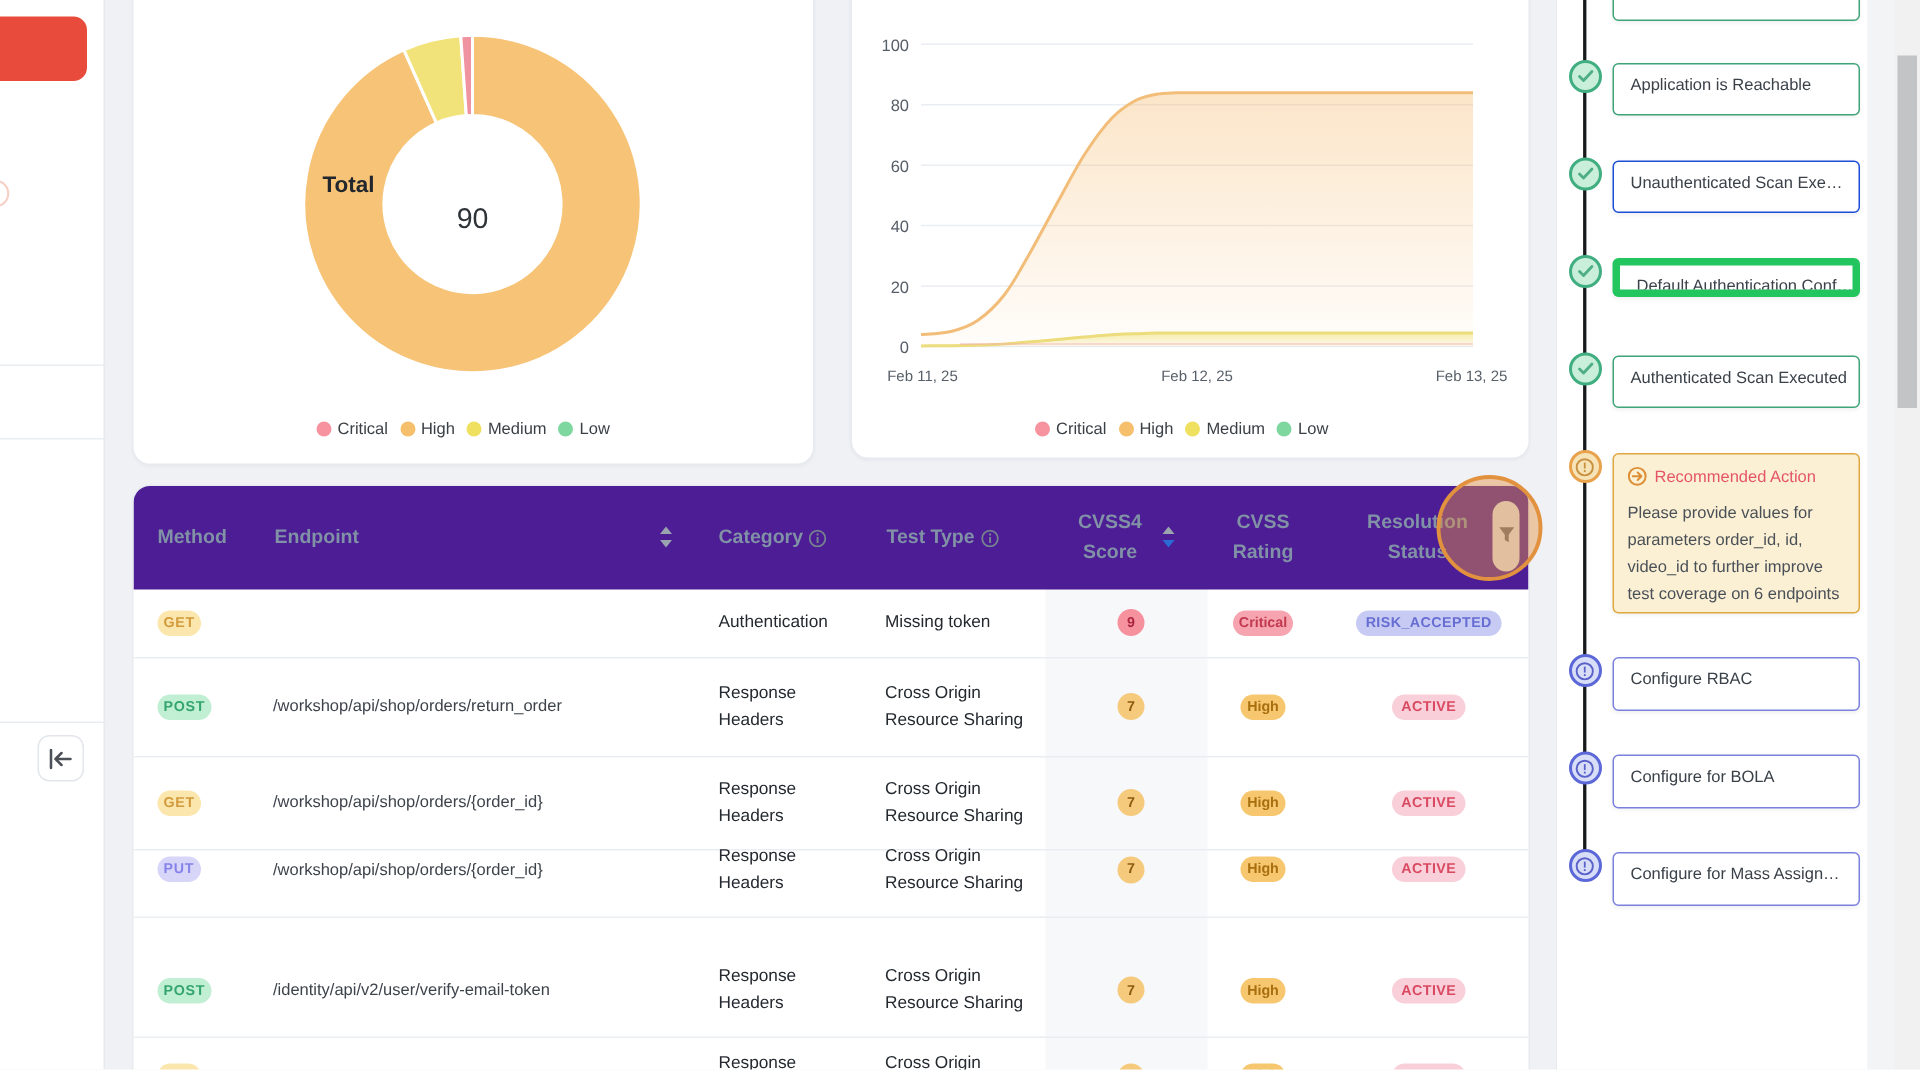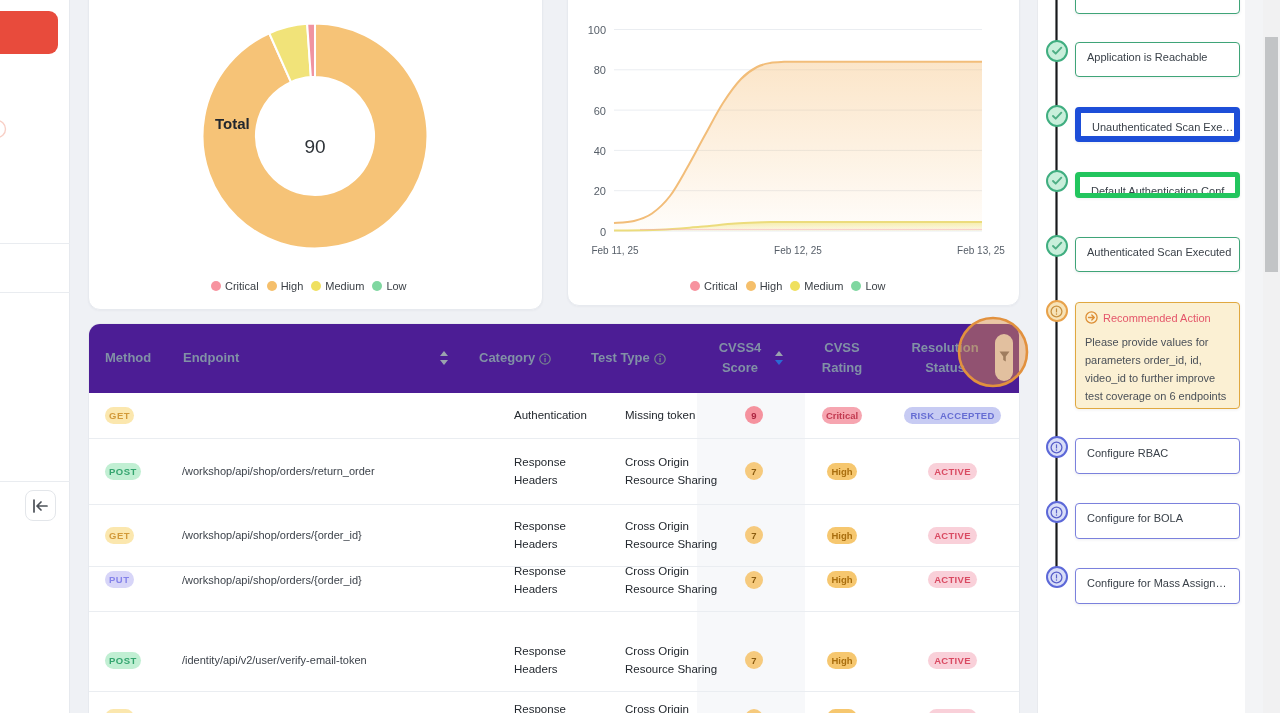--- a/index.html
+++ b/index.html
@@ -17,21 +17,21 @@
 .legend .it { display:flex; align-items:center; }
 .dot { width:10px; height:10px; border-radius:50%; margin-right:4px; }
 
 #tablecard { left:88px; top:323px; width:932px; height:500px; background:#fff; border:1px solid #e7eaef; border-radius:12px 12px 0 0; overflow:hidden; }
 #thead { position:absolute; left:0; top:0; width:100%; height:69px; background:#4c1d95; color:#8191a6; font-weight:bold; font-size:13px; }
 .hc { position:absolute; line-height:20px; }
 .row { position:absolute; left:0; width:100%; border-bottom:1px solid #eaedf1; }
 .cell { position:absolute; top:0; height:100%; display:flex; align-items:center; }
 .cc { justify-content:center; }
 .ep2 { font-size:11px; color:#3d434b; }
-.cat2,.tt2 { font-size:11.5px; color:#24292f; line-height:18px;margin-left:35px; }
+.cat2,.tt2 { font-size:11.5px; color:#24292f; line-height:18px; }
 .pill { border-radius:999px; font-weight:bold; display:flex; align-items:center; justify-content:center; }
 .mpill { height:17px; font-size:9.5px; letter-spacing:0.5px; padding:0 4px; }
 .score { width:18px; height:18px; border-radius:50%; font-size:9.5px; font-weight:bold; display:flex; align-items:center; justify-content:center; }
 .rpill { height:17px; border-radius:999px; font-size:9.5px; font-weight:bold; display:flex; align-items:center; justify-content:center; padding:0 4px; }
 .spill { height:17px; border-radius:999px; font-size:9.5px; font-weight:bold; letter-spacing:0.3px; display:flex; align-items:center; justify-content:center; padding:0 6px; }
 .colshade { position:absolute; left:608px; top:69px; width:108px; height:431px; background:#f7f8fa; }
 
 #rpanel { left:1037px; top:0; width:208px; height:713px; background:#fff; border-left:1px solid #e8eaee; }
 .tl-box { position:absolute; left:37px; width:164.5px; background:#fff; border-radius:4px; font-size:11px; color:#3a4149; padding:8px 11px; box-shadow:0 1px 3px rgba(50,60,80,0.08); white-space:nowrap; overflow:hidden; }
 .tl-circ { position:absolute; left:7.5px; width:22px; height:22px; border-radius:50%; display:flex; align-items:center; justify-content:center; }
@@ -259,21 +259,21 @@
         <svg width="12" height="10" viewBox="0 0 12 10">
           <path d="M2 5 L4.7 7.7 L10.3 1.7" fill="none" stroke="#4fae85" stroke-width="1.9" stroke-linecap="round" stroke-linejoin="round"></path>
         </svg>
       </div>
     <div class="tl-box" style="top:42px; height:35px; border:1px solid #3fa478;">Application is Reachable</div>
     <div class="tl-circ" style="top:105px; background:#c9efdb; border:2px solid #40ae80;">
         <svg width="12" height="10" viewBox="0 0 12 10">
           <path d="M2 5 L4.7 7.7 L10.3 1.7" fill="none" stroke="#4fae85" stroke-width="1.9" stroke-linecap="round" stroke-linejoin="round"></path>
         </svg>
       </div>
-    <div class="tl-box" style="top:107px; height:35px; border:6px solid #1d4ed8;">Unauthenticated Scan Exe…</div>
+    <div class="tl-box" style="top:107px; height:35px; border:1px solid #1d4ed8;">Unauthenticated Scan Exe…</div>
     <div class="tl-circ" style="top:170px; background:#c9efdb; border:2px solid #40ae80;">
         <svg width="12" height="10" viewBox="0 0 12 10">
           <path d="M2 5 L4.7 7.7 L10.3 1.7" fill="none" stroke="#4fae85" stroke-width="1.9" stroke-linecap="round" stroke-linejoin="round"></path>
         </svg>
       </div>
     <div class="tl-box" style="top:172px; height:18px; border:5px solid #22c55e;">Default Authentication Conf…</div>
     <div class="tl-circ" style="top:235px; background:#c9efdb; border:2px solid #40ae80;">
         <svg width="12" height="10" viewBox="0 0 12 10">
           <path d="M2 5 L4.7 7.7 L10.3 1.7" fill="none" stroke="#4fae85" stroke-width="1.9" stroke-linecap="round" stroke-linejoin="round"></path>
         </svg>

